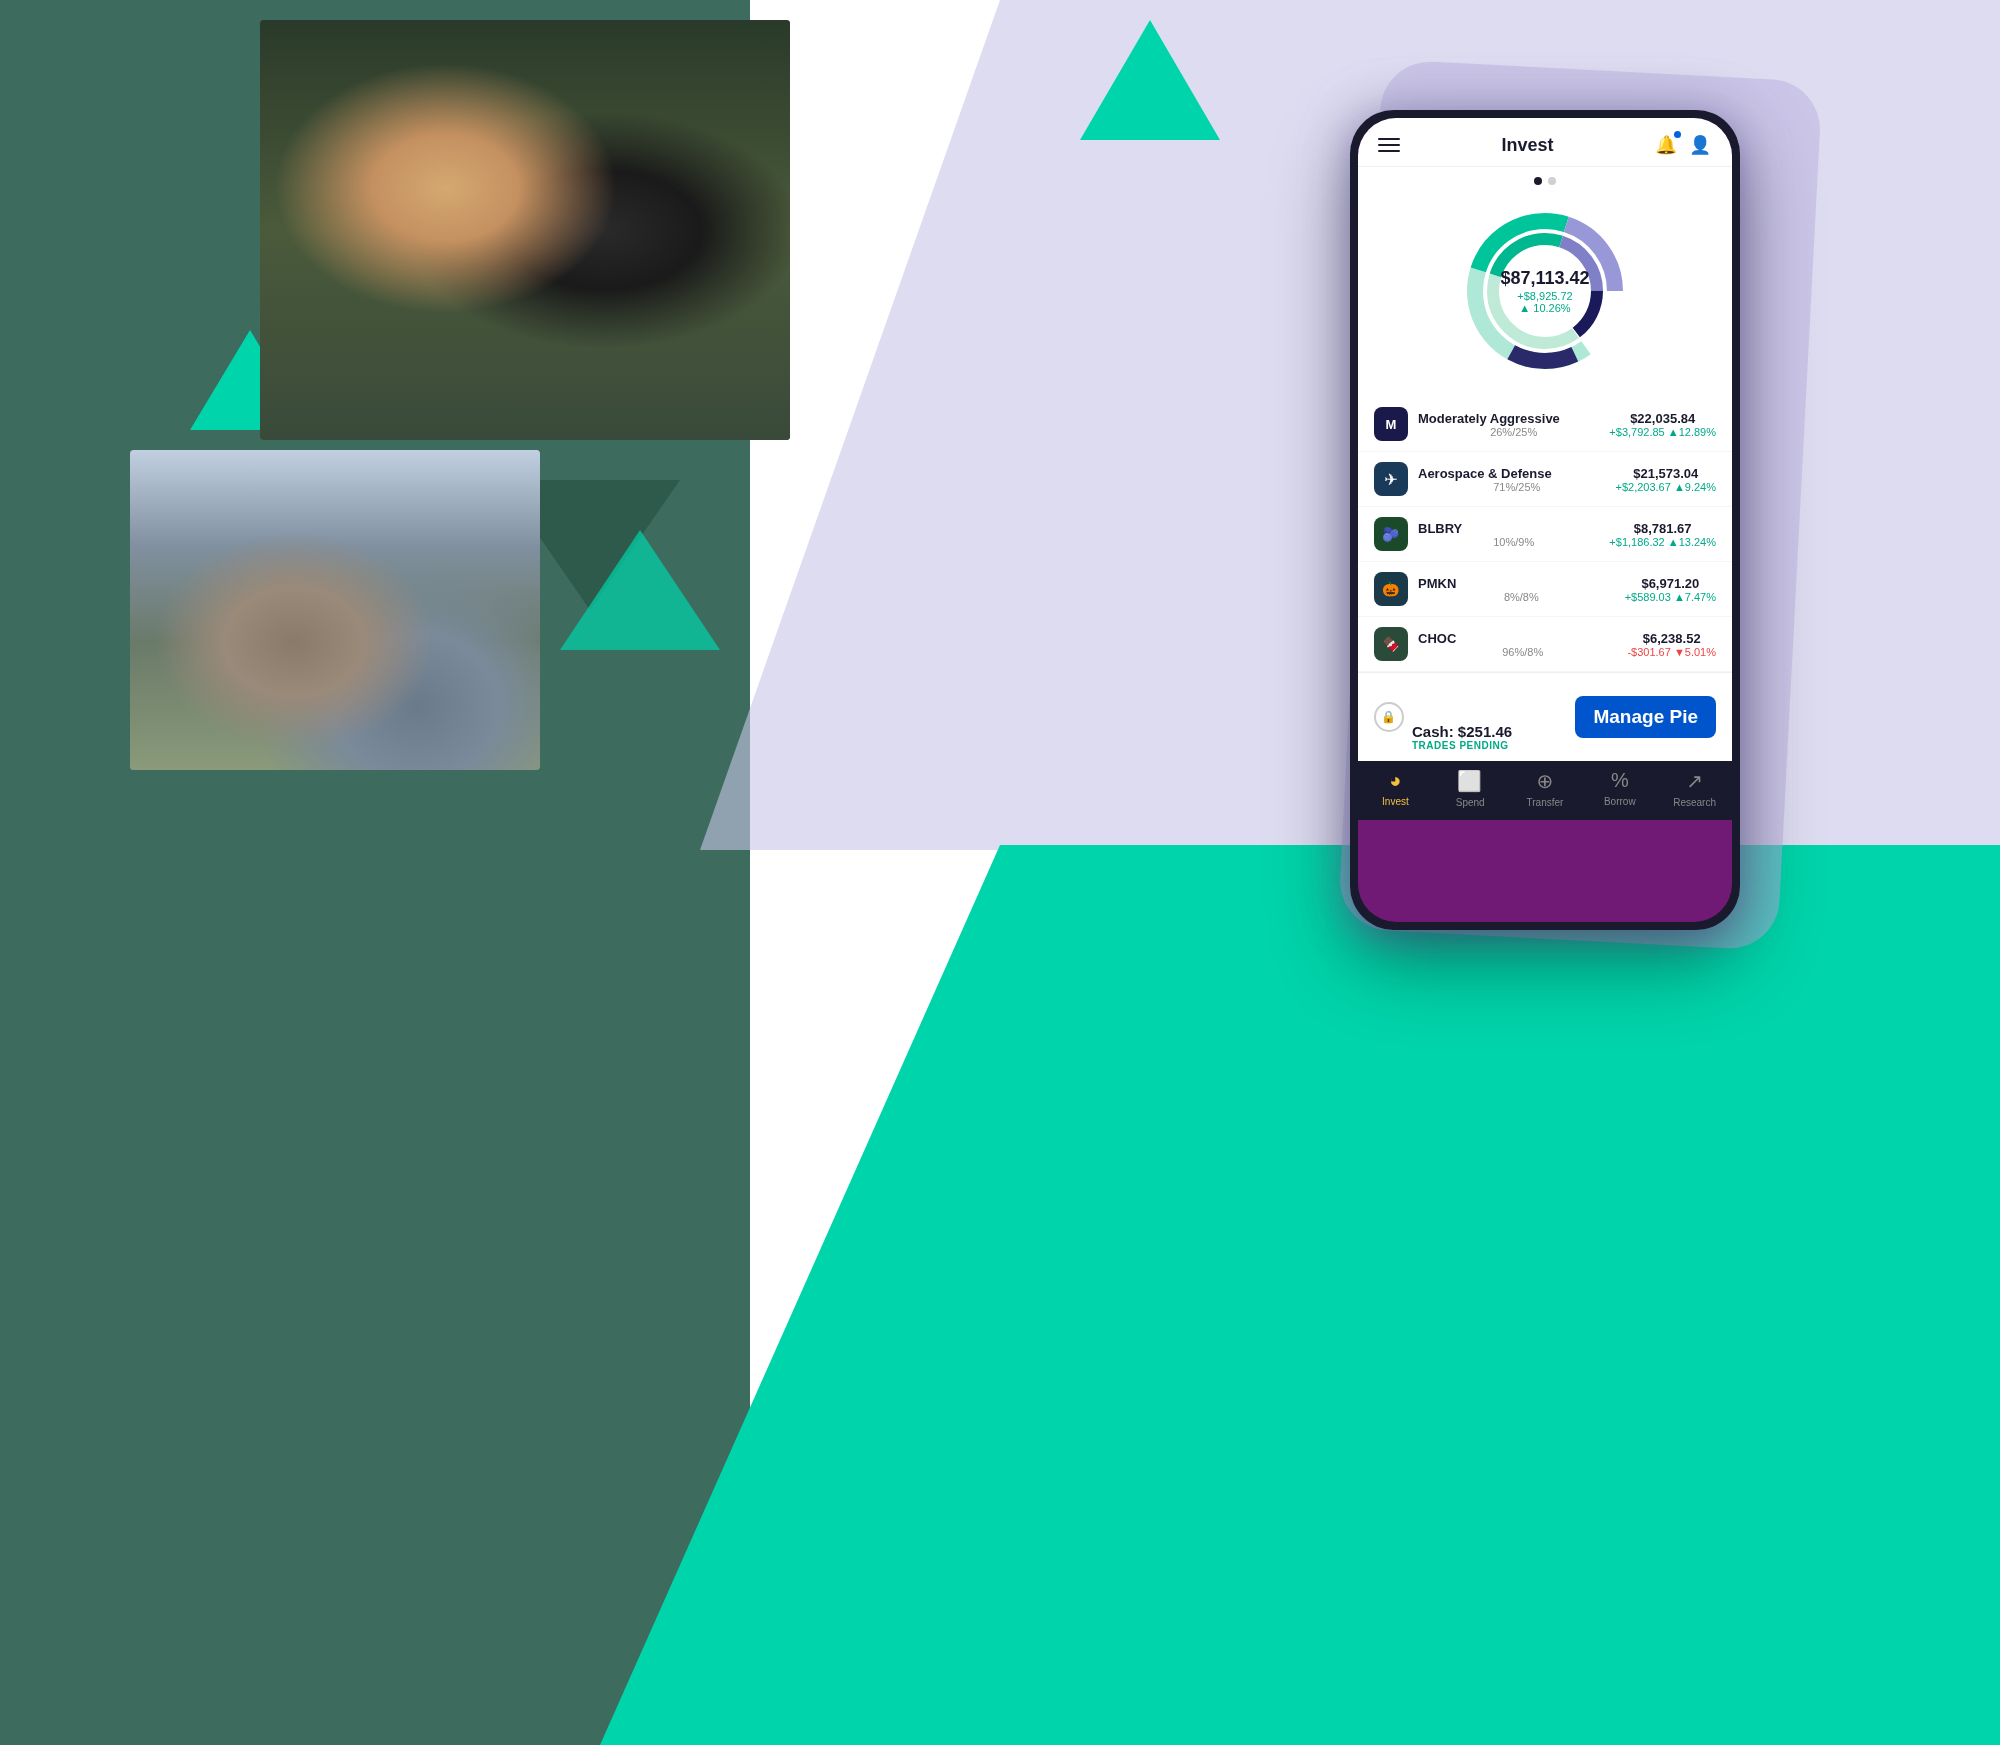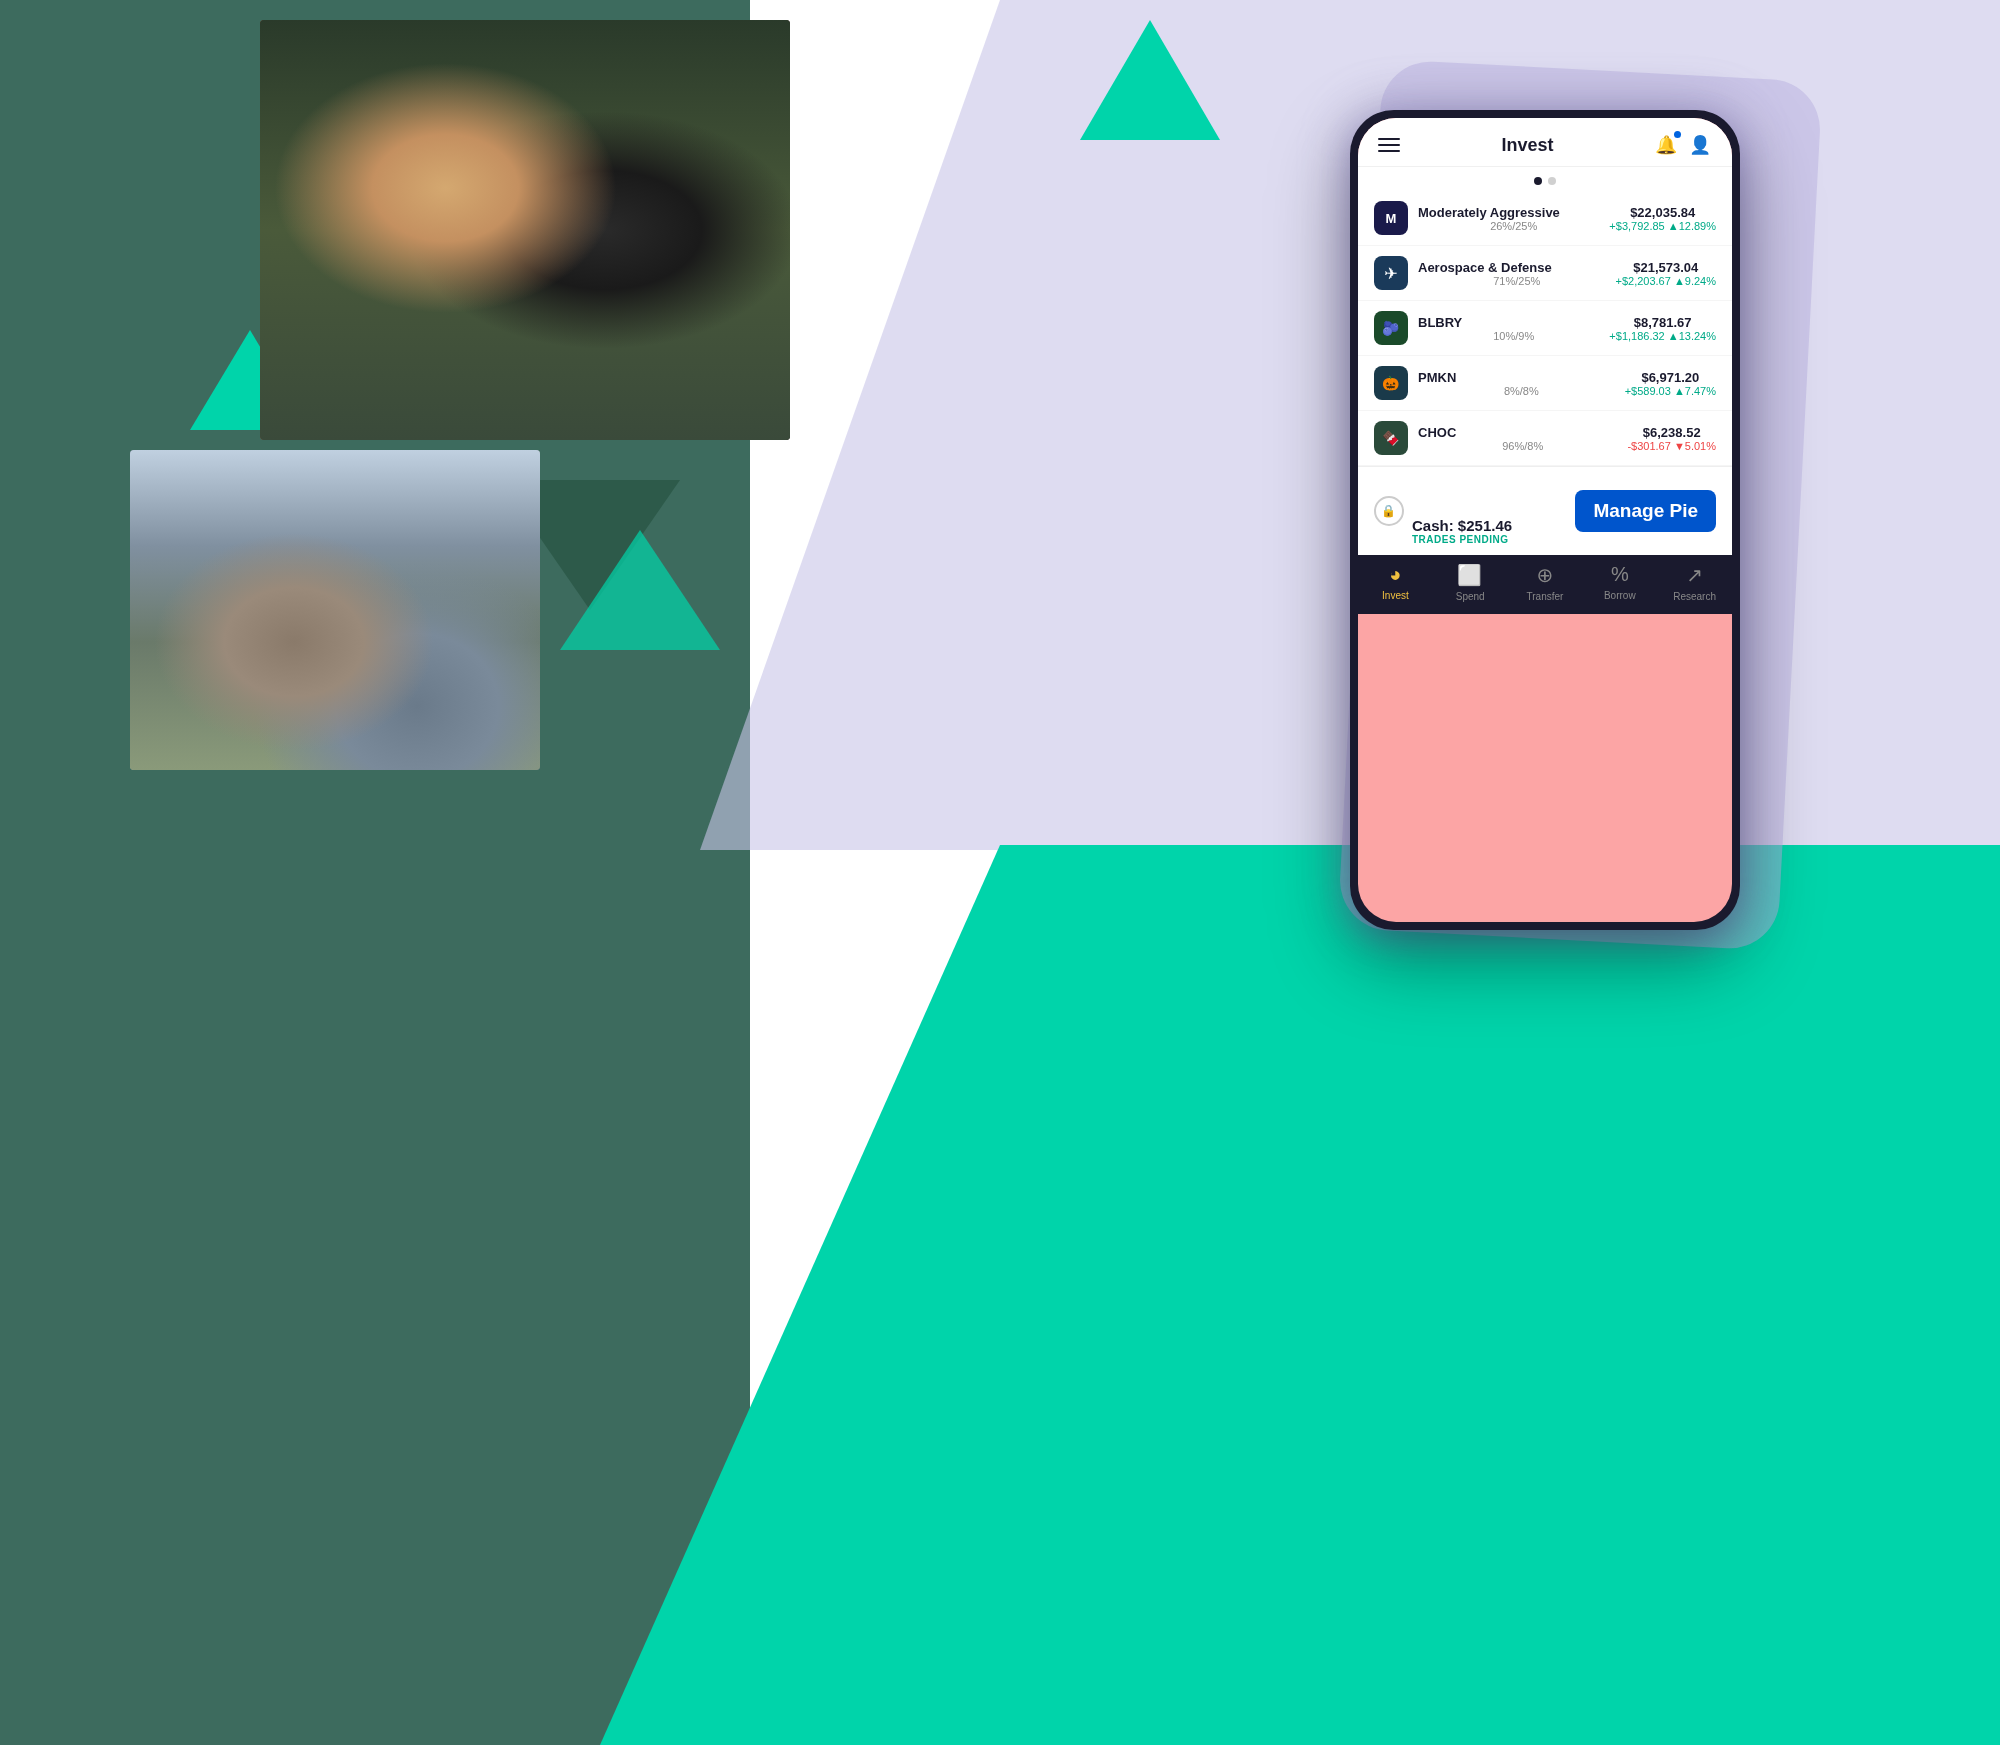--- a/index.html
+++ b/index.html
@@ -182,21 +182,21 @@
       border-radius: 44px;
       box-shadow: 0 30px 80px rgba(0,0,0,0.4), 0 10px 30px rgba(100,90,180,0.3);
     }
 
     .phone-screen {
       position: absolute;
       top: 8px;
       left: 8px;
       right: 8px;
       bottom: 8px;
-      background: #fca5a5;
+      background: #701a75;
       border-radius: 38px;
       overflow: hidden;
     }
 
     
     .phone-header {
       background: #ffffff;
       padding: 16px 20px 10px;
       display: flex;
       align-items: center;
@@ -532,20 +532,47 @@
           </div>
           <div class="user-icon">👤</div>
         </div>
       </div>
 
       <div class="dots-indicator">
         <div class="dot dot-active"></div>
         <div class="dot dot-inactive"></div>
       </div>
 
+      <div class="chart-area">
+        <div class="donut-wrapper">
+          <svg viewBox="0 0 180 180">
+
+            <circle cx="90" cy="90" r="70" fill="none" stroke="#b0e8d8" stroke-width="16" stroke-dasharray="175 264" stroke-dashoffset="-66"></circle>
+
+            <circle cx="90" cy="90" r="70" fill="none" stroke="#00c49a" stroke-width="16" stroke-dasharray="110 329" stroke-dashoffset="-241"></circle>
+
+            <circle cx="90" cy="90" r="70" fill="none" stroke="#9898d8" stroke-width="16" stroke-dasharray="88 351" stroke-dashoffset="-351"></circle>
+
+            <circle cx="90" cy="90" r="70" fill="none" stroke="#2a2a6a" stroke-width="16" stroke-dasharray="66 373" stroke-dashoffset="-79"></circle>
+
+            <circle cx="90" cy="90" r="52" fill="none" stroke="#c0ead8" stroke-width="12" stroke-dasharray="130 197" stroke-dashoffset="-49"></circle>
+
+            <circle cx="90" cy="90" r="52" fill="none" stroke="#00b890" stroke-width="12" stroke-dasharray="82 245" stroke-dashoffset="-179"></circle>
+
+            <circle cx="90" cy="90" r="52" fill="none" stroke="#8080c8" stroke-width="12" stroke-dasharray="65 262" stroke-dashoffset="-261"></circle>
+
+            <circle cx="90" cy="90" r="52" fill="none" stroke="#1a1a5a" stroke-width="12" stroke-dasharray="49 278" stroke-dashoffset="-326"></circle>
+          </svg>
+          <div class="donut-center">
+            <div class="donut-amount">$87,113.42</div>
+            <div class="donut-change">+$8,925.72</div>
+            <div class="donut-pct">▲ 10.26%</div>
+          </div>
+        </div>
+      </div>
 
       <div class="holdings-list">
 
         <div class="holding-row">
           <div class="holding-icon icon-m">M</div>
           <div class="holding-details">
             <div class="holding-name">Moderately Aggressive</div>
             <div class="holding-pct">26%/25%</div>
           </div>
           <div class="holding-values">

